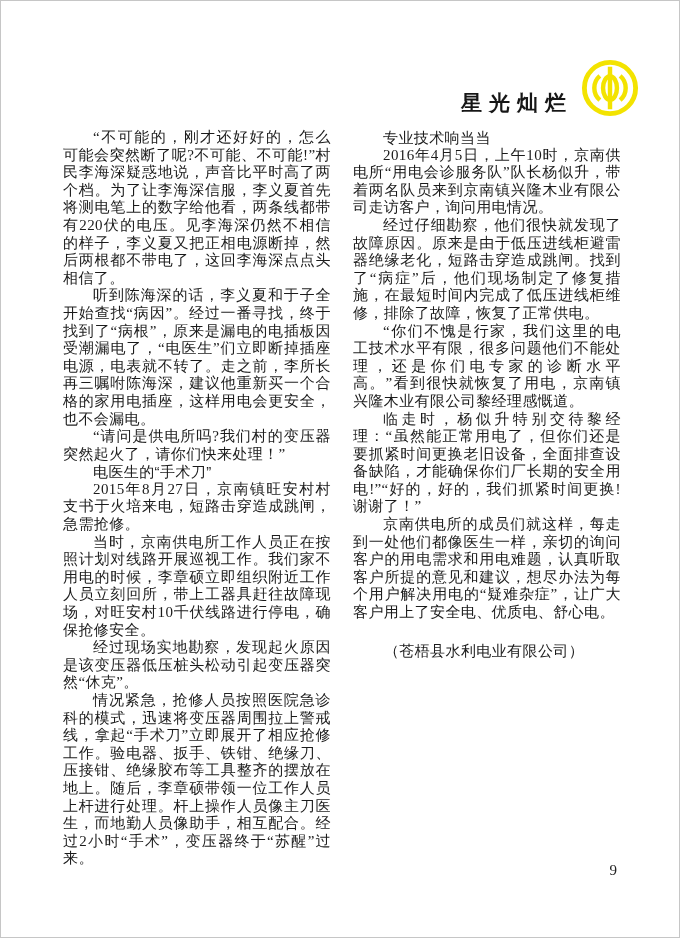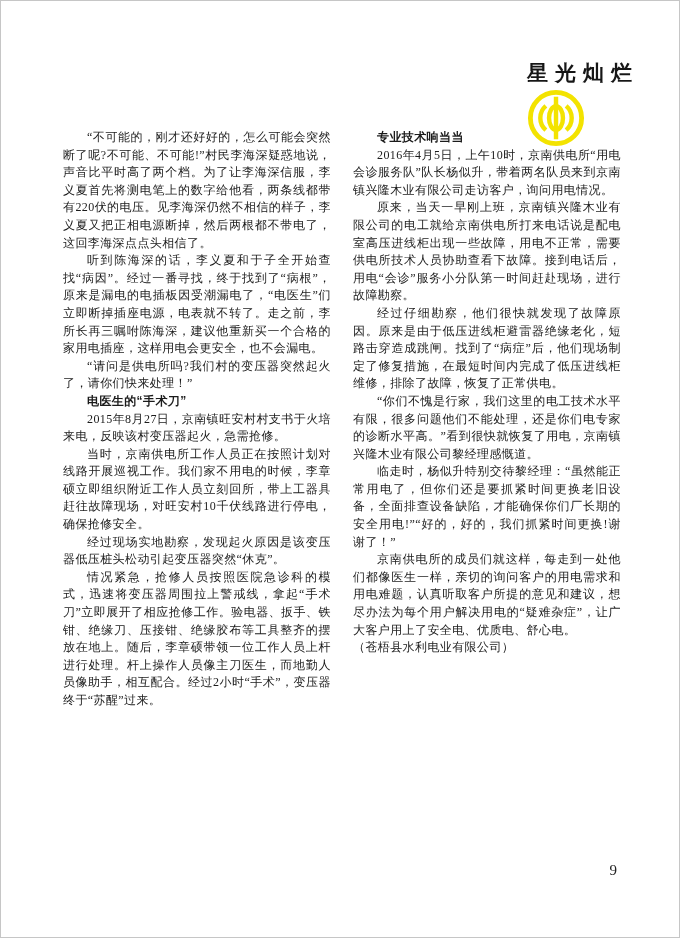--- a/index.html
+++ b/index.html
@@ -16,23 +16,22 @@
     background: #ffffff;
     border: 1px solid #c6c6c6;
     overflow: hidden;
     color: #1b1b1b;
   }
   .header {
     position: absolute;
     top: 58px;
     right: 40px;
     display: flex;
-    align-items: flex-start;
-    gap: 2px;
-    flex-direction: column;
+    align-items: flex-end;
+    gap: 8px;
   }
   .masthead {
     font-family: "Liberation Sans", "DejaVu Sans", sans-serif;
     font-weight: bold;
     font-size: 21px;
     letter-spacing: 7px;
     color: #161616;
     white-space: nowrap;
   }
   .logo {
@@ -47,36 +46,37 @@
     width: 558px;
     display: flex;
     gap: 22px;
   }
   .column {
     width: 268px;
     flex: 0 0 268px;
   }
   .block {
     margin: 0;
-    font-size: 12px;
+    font-size: 15px;
     line-height: 17.6px;
     letter-spacing: 0.4px;
     text-align: justify;
     text-justify: inter-ideograph;
   }
   .para { text-indent: 2em; }
   .heading {
     text-indent: 2em;
     font-family: "Liberation Sans", "DejaVu Sans", sans-serif;
-    font-weight: bold;
+    font-weight: normal;
   }
   .attribution {
     text-indent: 0;
-    text-align: left;
+    text-align: center;
     padding-right: 6px;
+    margin-top: 21px;
   }
   .page-number {
     position: absolute;
     right: 62px;
     bottom: 58px;
     font-size: 15px;
     color: #222222;
   }
 </style>
 </head>
@@ -94,29 +94,28 @@
       <line x1="30" y1="8" x2="30" y2="52" stroke="#f3e300" stroke-width="4.6"></line>
     </svg>
   </div>
 
   <div class="content">
     <div class="column">
         <p class="block para">“不可能的，刚才还好好的，怎么可能会突然断了呢?不可能、不可能!”村民李海深疑惑地说，声音比平时高了两个档。为了让李海深信服，李义夏首先将测电笔上的数字给他看，两条线都带有220伏的电压。见李海深仍然不相信的样子，李义夏又把正相电源断掉，然后两根都不带电了，这回李海深点点头相信了。</p>
         <p class="block para">听到陈海深的话，李义夏和于子全开始查找“病因”。经过一番寻找，终于找到了“病根”，原来是漏电的电插板因受潮漏电了，“电医生”们立即断掉插座电源，电表就不转了。走之前，李所长再三嘱咐陈海深，建议他重新买一个合格的家用电插座，这样用电会更安全，也不会漏电。</p>
         <p class="block para">“请问是供电所吗?我们村的变压器突然起火了，请你们快来处理！”</p>
         <p class="block heading">电医生的“手术刀”</p>
-        <p class="block para">2015年8月27日，京南镇旺安村村支书于火培来电，反映该村变压器起火，急需抢修。</p>
+        <p class="block para">2015年8月27日，京南镇旺安村村支书于火培来电，短路击穿造成跳闸，急需抢修。</p>
         <p class="block para">当时，京南供电所工作人员正在按照计划对线路开展巡视工作。我们家不用电的时候，李章硕立即组织附近工作人员立刻回所，带上工器具赶往故障现场，对旺安村10千伏线路进行停电，确保抢修安全。</p>
         <p class="block para">经过现场实地勘察，发现起火原因是该变压器低压桩头松动引起变压器突然“休克”。</p>
         <p class="block para">情况紧急，抢修人员按照医院急诊科的模式，迅速将变压器周围拉上警戒线，拿起“手术刀”立即展开了相应抢修工作。验电器、扳手、铁钳、绝缘刀、压接钳、绝缘胶布等工具整齐的摆放在地上。随后，李章硕带领一位工作人员上杆进行处理。杆上操作人员像主刀医生，而地勤人员像助手，相互配合。经过2小时“手术”，变压器终于“苏醒”过来。</p>
       </div>
     <div class="column">
         <p class="block heading">专业技术响当当</p>
         <p class="block para">2016年4月5日，上午10时，京南供电所“用电会诊服务队”队长杨似升，带着两名队员来到京南镇兴隆木业有限公司走访客户，询问用电情况。</p>
-        <p class="block para">原来，当天一早刚上班，京南镇兴隆木业有限公司的电工就给京南供电所打来电话说是配电室高压进线柜出现一些故障，用电不正常，需要供电所技术人员协助查看下故障。接到电话后，用电“会诊”服务小分队第一时间赶赴现场，进行故障勘察。</p>
         <p class="block para">经过仔细勘察，他们很快就发现了故障原因。原来是由于低压进线柜避雷器绝缘老化，短路击穿造成跳闸。找到了“病症”后，他们现场制定了修复措施，在最短时间内完成了低压进线柜维修，排除了故障，恢复了正常供电。</p>
         <p class="block para">“你们不愧是行家，我们这里的电工技术水平有限，很多问题他们不能处理，还是你们电专家的诊断水平高。”看到很快就恢复了用电，京南镇兴隆木业有限公司黎经理感慨道。</p>
         <p class="block para">临走时，杨似升特别交待黎经理：“虽然能正常用电了，但你们还是要抓紧时间更换老旧设备，全面排查设备缺陷，才能确保你们厂长期的安全用电!”“好的，好的，我们抓紧时间更换!谢谢了！”</p>
         <p class="block para">京南供电所的成员们就这样，每走到一处他们都像医生一样，亲切的询问客户的用电需求和用电难题，认真听取客户所提的意见和建议，想尽办法为每个用户解决用电的“疑难杂症”，让广大客户用上了安全电、优质电、舒心电。</p>
         <p class="block attribution">（苍梧县水利电业有限公司）</p>
       </div>
   </div>
 
   <div class="page-number">9</div>
 

